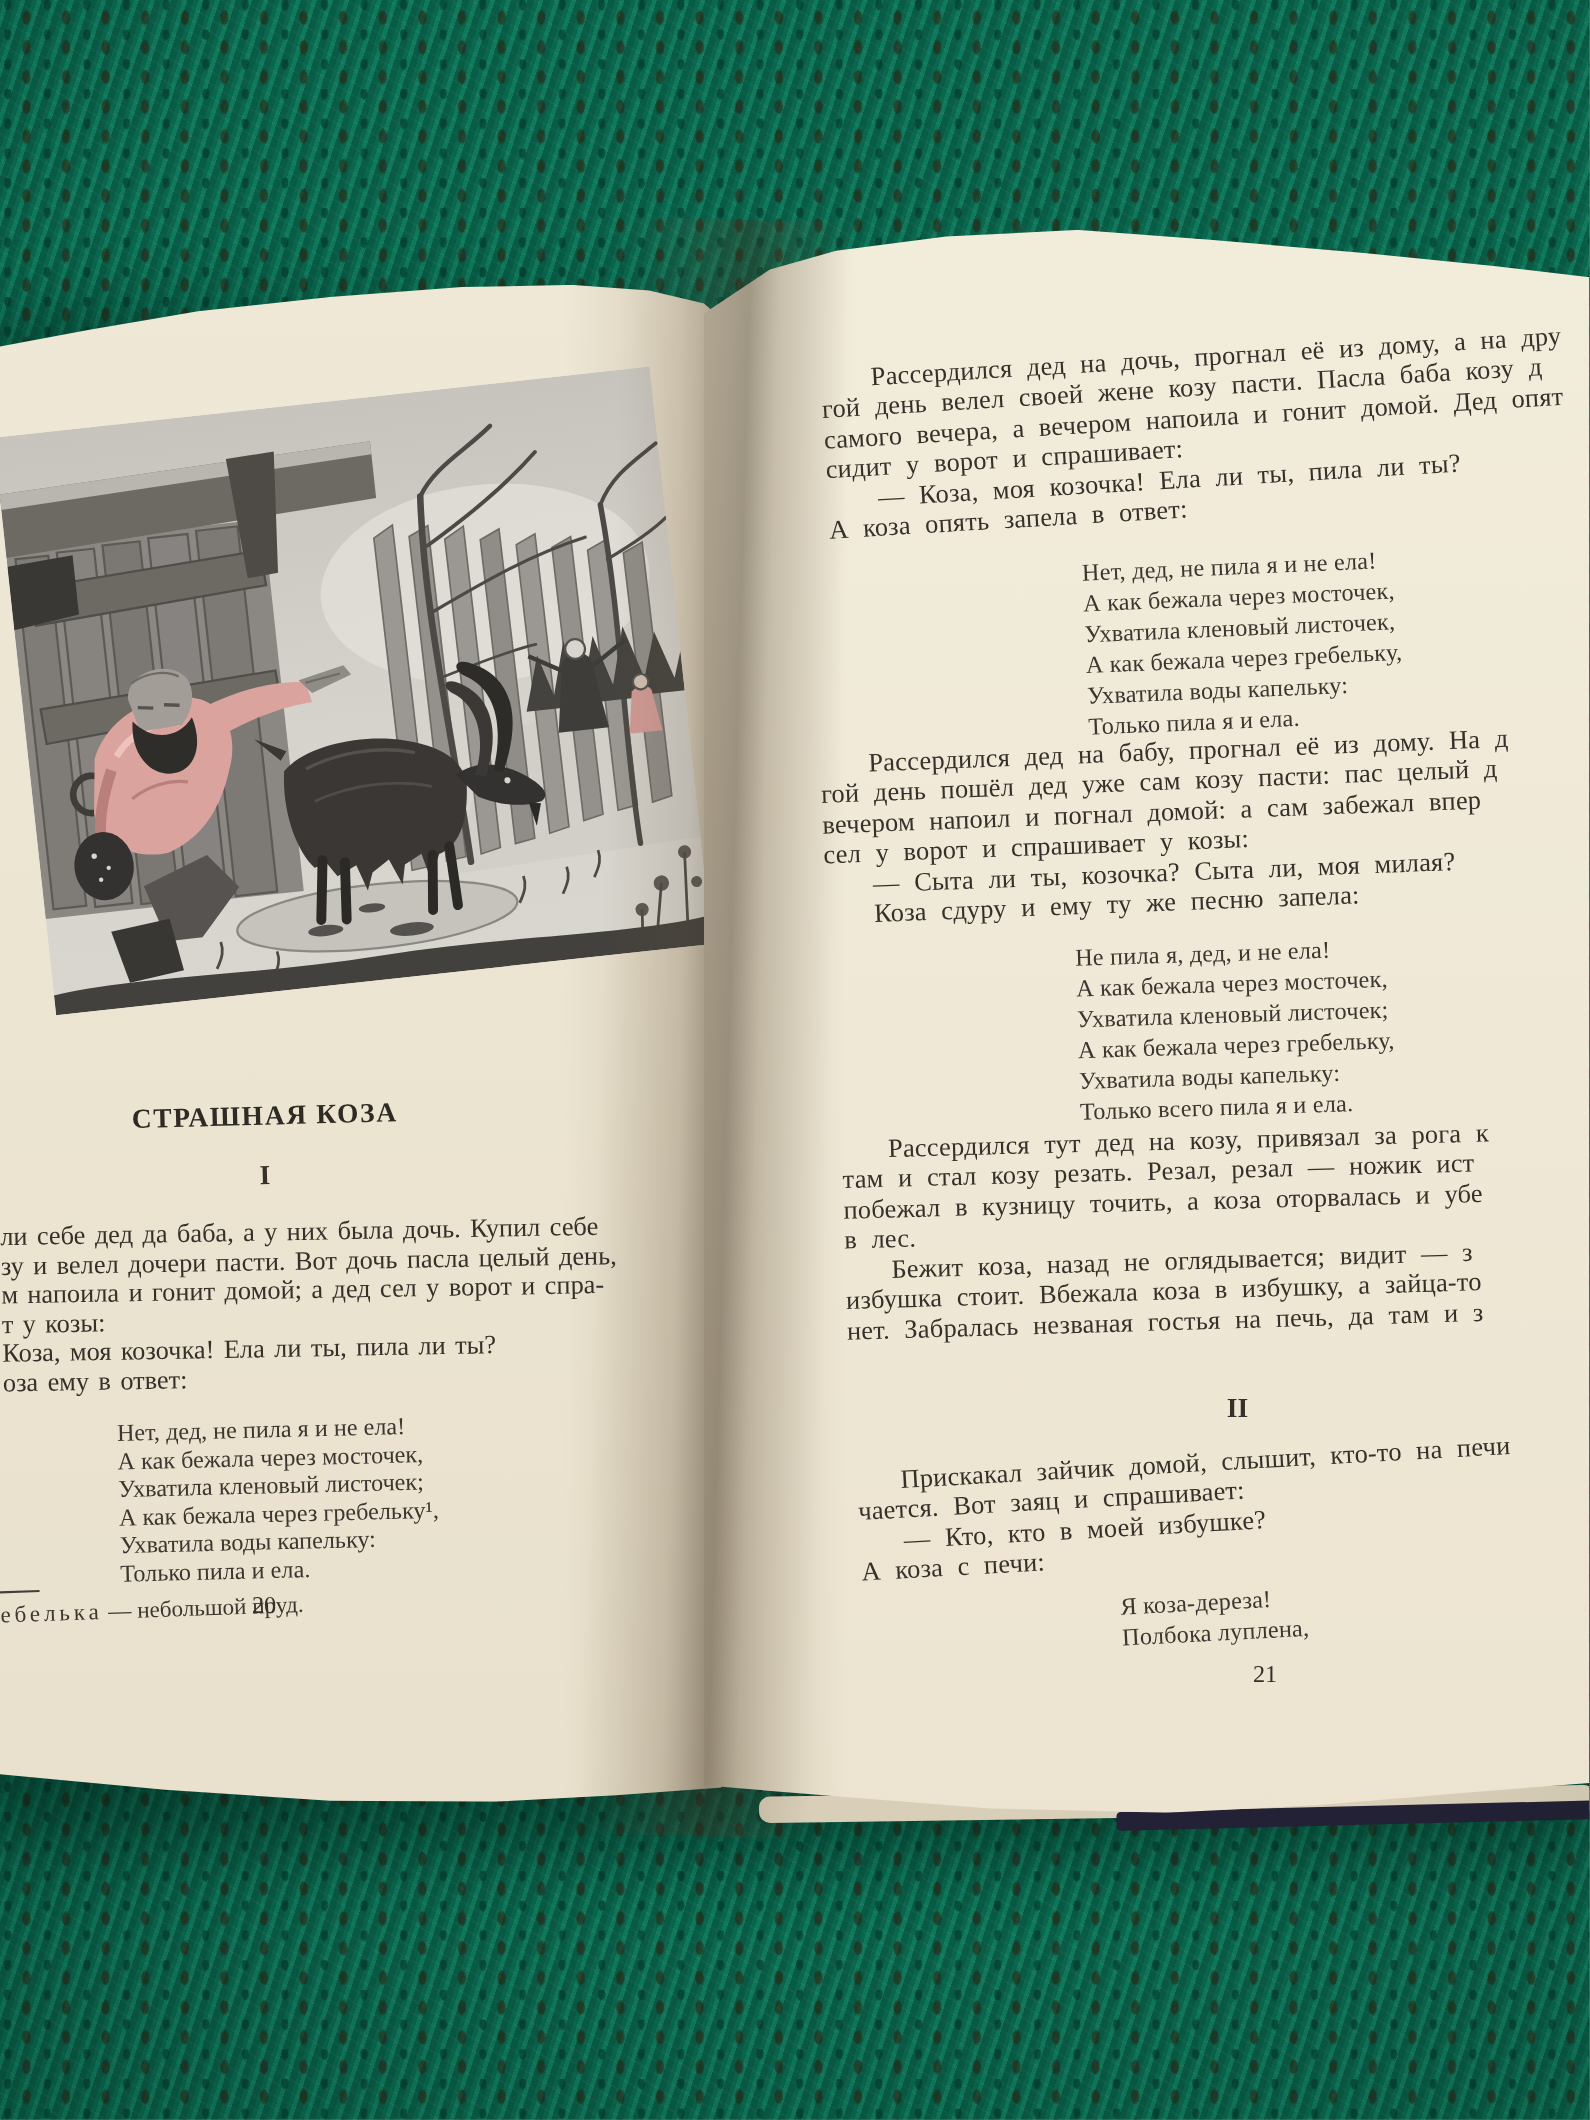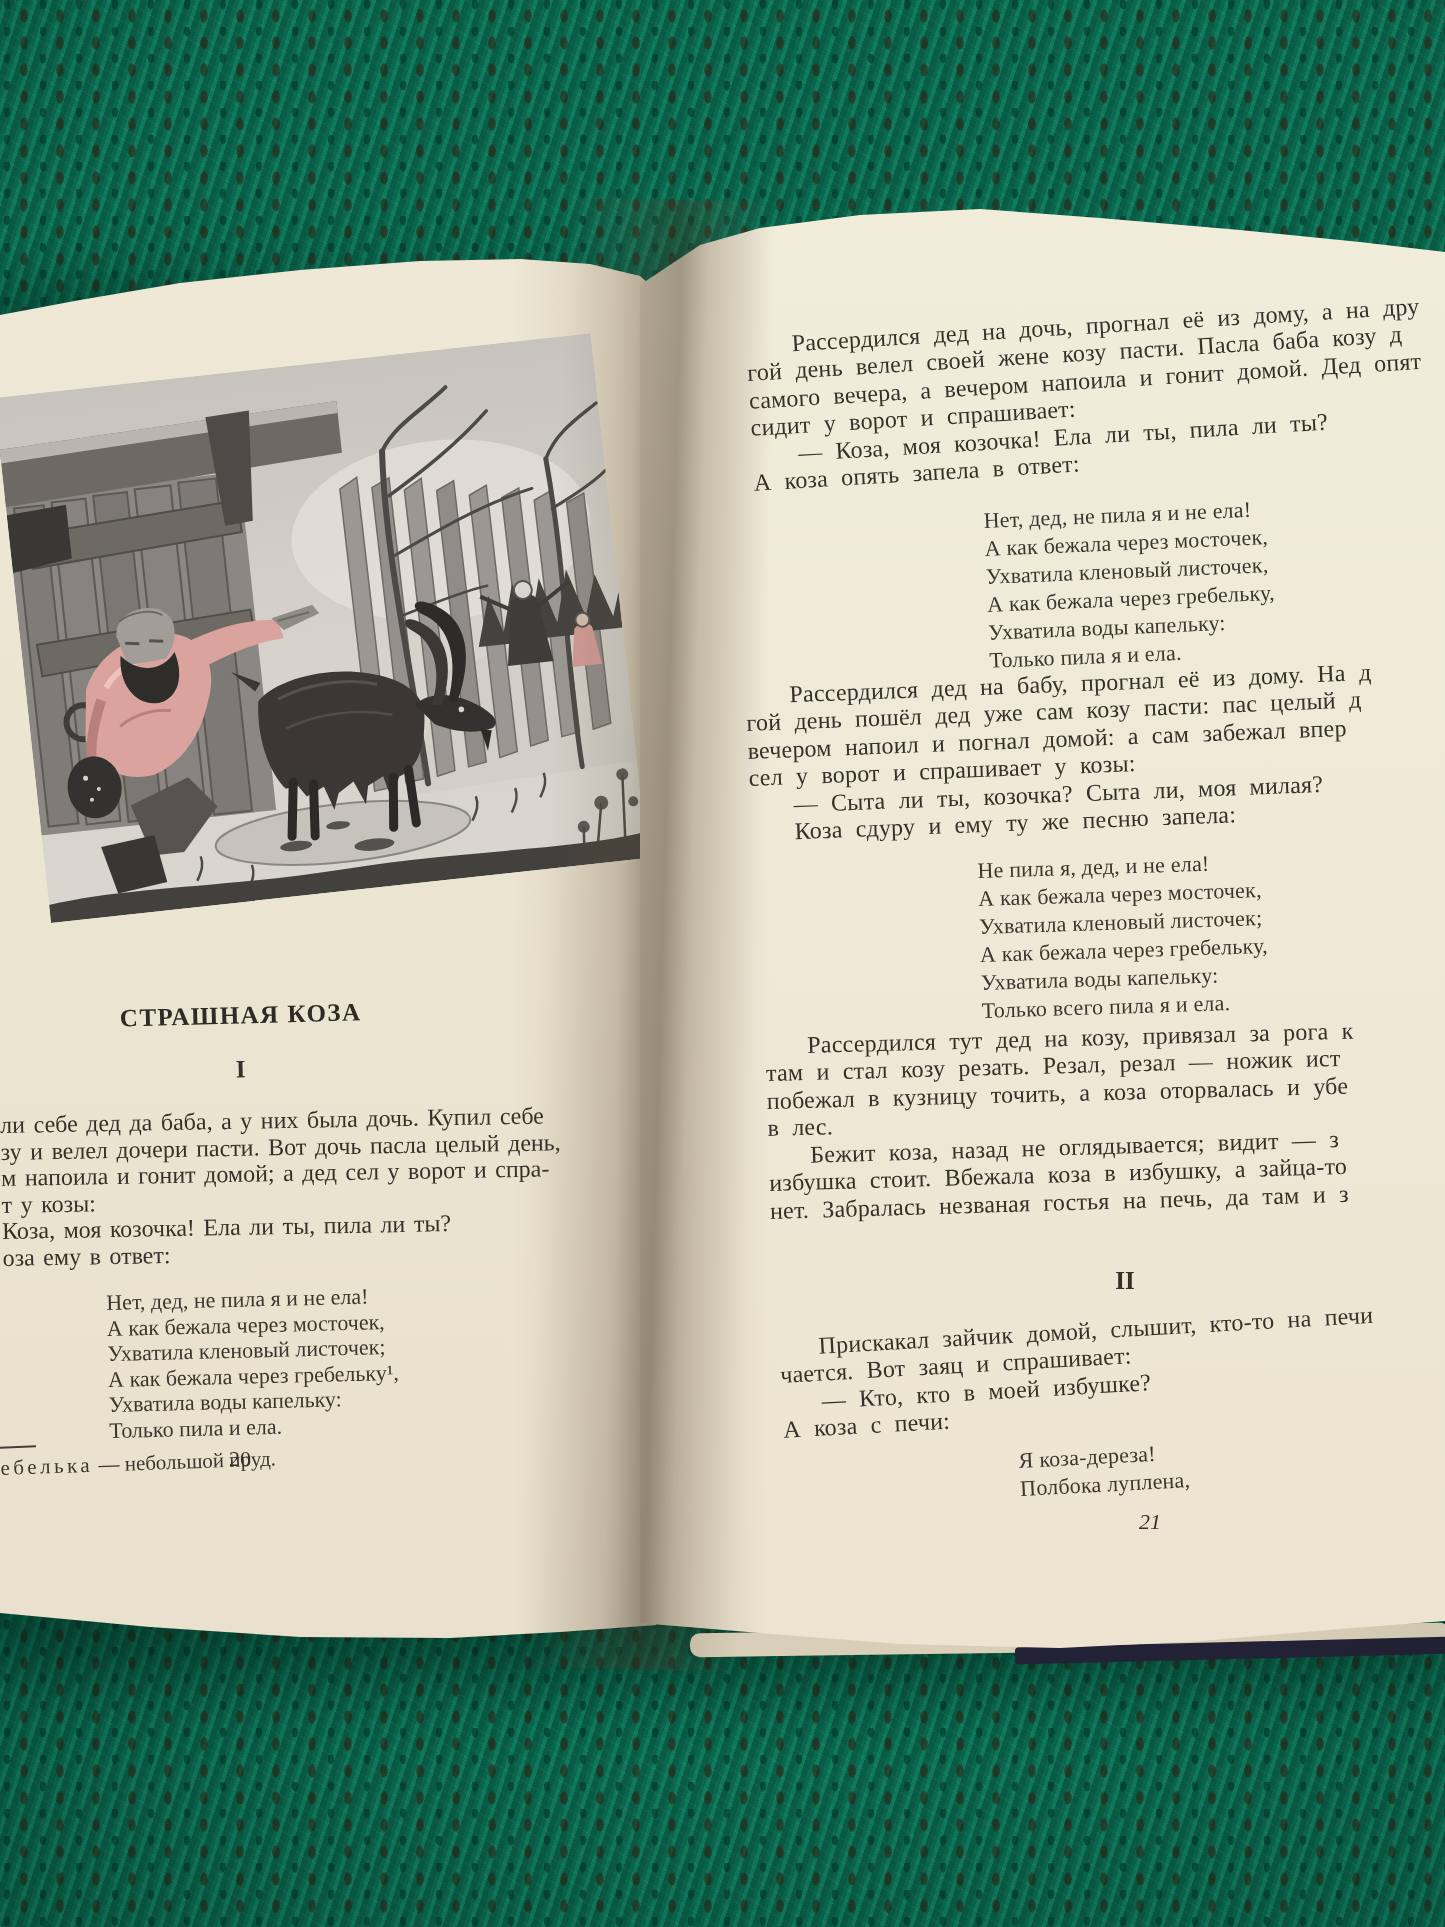--- a/index.html
+++ b/index.html
@@ -73,21 +73,21 @@
   .rp-poem{font-size:22px; line-height:28px; letter-spacing:.2px; color:#3b362f;}
   #rp-para1{left:105px; top:138px; transform:rotate(-3.4deg);}
   #rp-poem1{left:343px; top:312px; transform:rotate(-2.4deg);}
   #rp-para2{left:105px; top:488px; transform:rotate(-2.2deg);}
   #rp-poem2{left:337px; top:662px; transform:rotate(-1.8deg);}
   #rp-para3{left:125px; top:838px; transform:rotate(-1.5deg);}
   #rp-para4{left:128px; top:948px; transform:rotate(-1.7deg);}
   #rp-sec{left:455px; top:1072px; width:60px; text-align:center; font-size:25px; font-weight:700;}
   #rp-para5{left:138px; top:1140px; transform:rotate(-3.2deg);}
   #rp-poem3{left:378px; top:1252px; transform:rotate(-3deg);}
-  #rp-num{left:470px; top:1314px; width:80px; text-align:center; font-size:22px;font-style:italic;}
+  #rp-num{left:470px; top:1314px; width:80px; text-align:center; font-size:22px;}
 
   #rp-para1 .line:nth-child(1), #rp-para1 .line:nth-child(5){text-indent:46px;}
   #rp-para2 .line:nth-child(1), #rp-para2 .line:nth-child(5), #rp-para2 .line:nth-child(6){text-indent:44px;}
   #rp-para3 .line:first-child, #rp-para4 .line:first-child{text-indent:42px;}
   #rp-para5 .line:nth-child(1), #rp-para5 .line:nth-child(3){text-indent:40px;}
 </style>
 </head>
 <body>
 
 <div id="stage">

